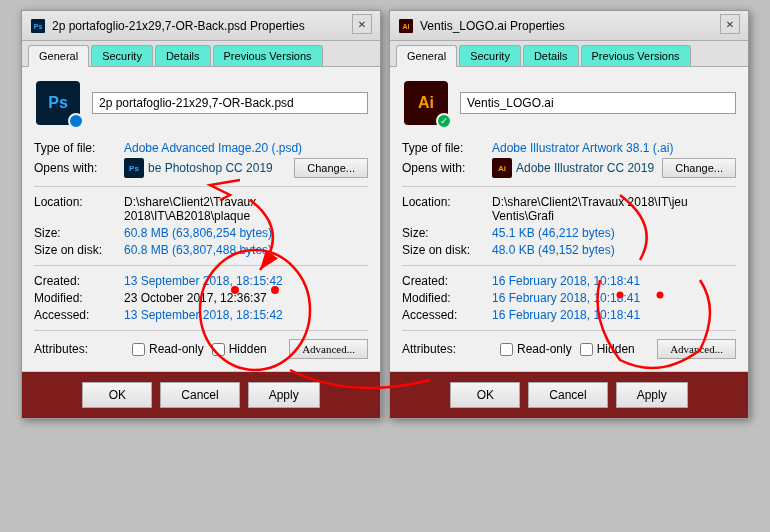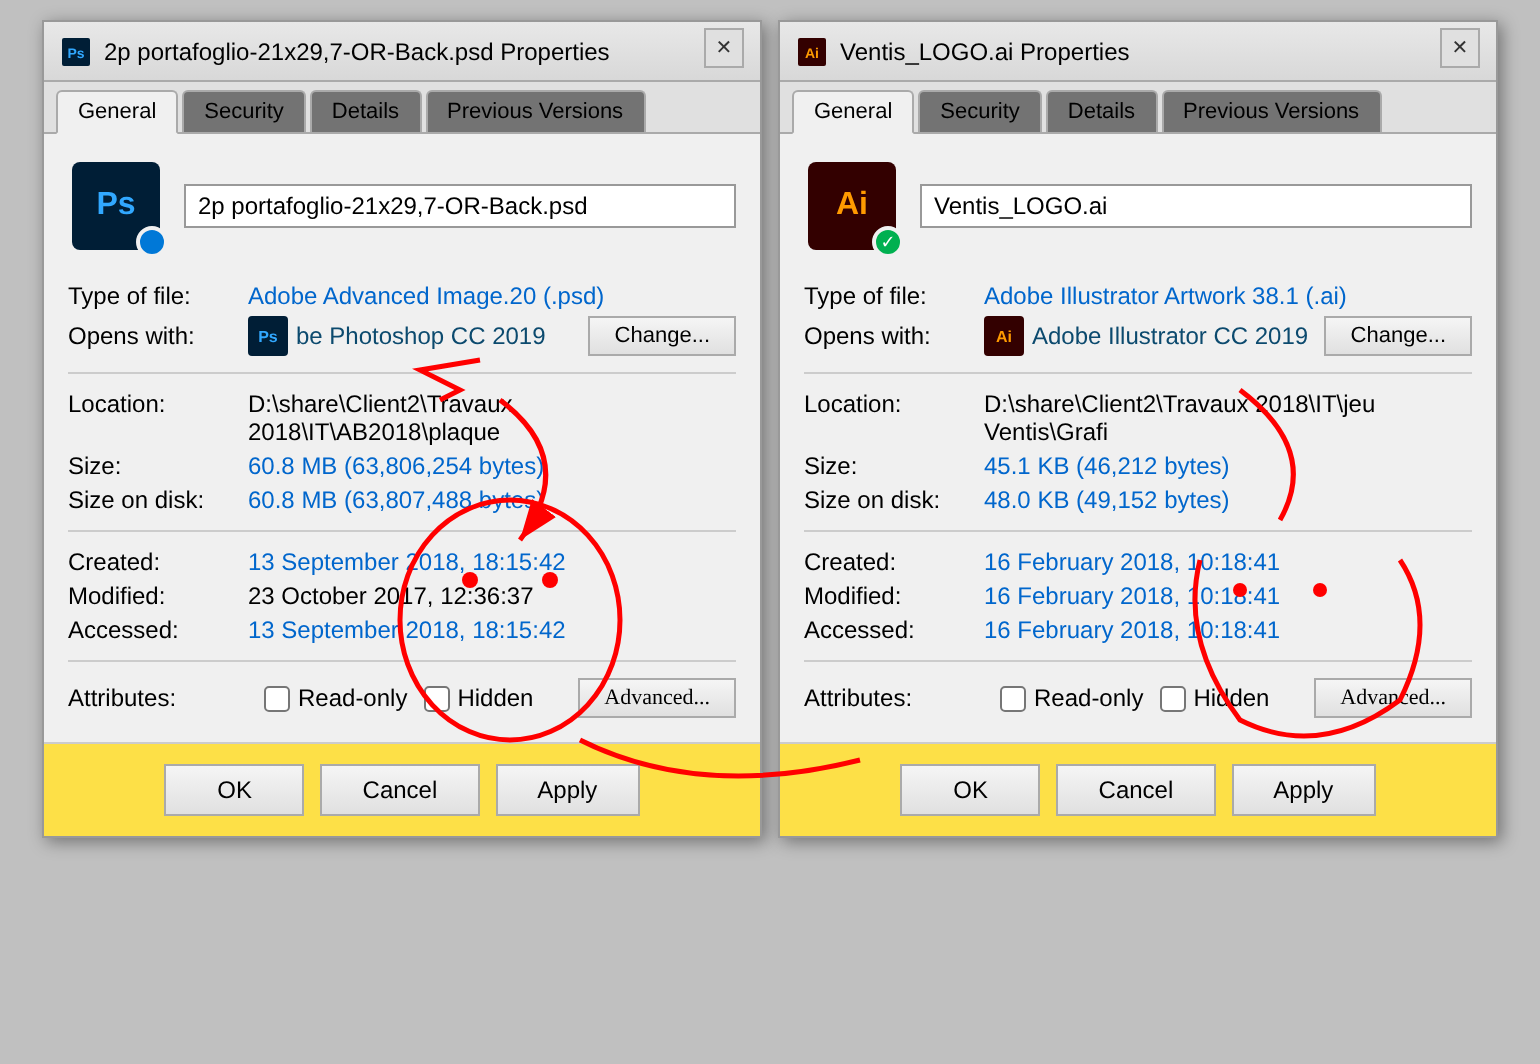--- a/index.html
+++ b/index.html
@@ -79,21 +79,21 @@
       border-bottom: 1px solid #aaa;
       background: #e0e0e0;
       padding: 0 6px;
       padding-top: 4px;
     }
 
     .tab {
       padding: 4px 10px;
       border: 1px solid #aaa;
       border-bottom: none;
-      background: #737373;
+      background: #5eead4;
       margin-right: 2px;
       cursor: pointer;
       font-size: 11px;
       color: #000;
       border-radius: 3px 3px 0 0;
     }
 
     .tab.active {
       background: #f0f0f0;
       border-bottom: 1px solid #f0f0f0;
@@ -272,21 +272,21 @@
       color: #000;
       font-family: Liberation Serif, serif;
     }
 
     .button-bar {
       display: flex;
       justify-content: center;
       gap: 8px;
       padding: 10px;
       border-top: 1px solid #ccc;
-      background: #fde047;
+      background: #7f1d1d;
     }
 
     .dialog-btn {
       padding: 5px 20px;
       background: linear-gradient(to bottom, #f5f5f5, #e0e0e0);
       border: 1px solid #aaa;
       cursor: pointer;
       font-size: 12px;
       color: #000;
       min-width: 70px;

